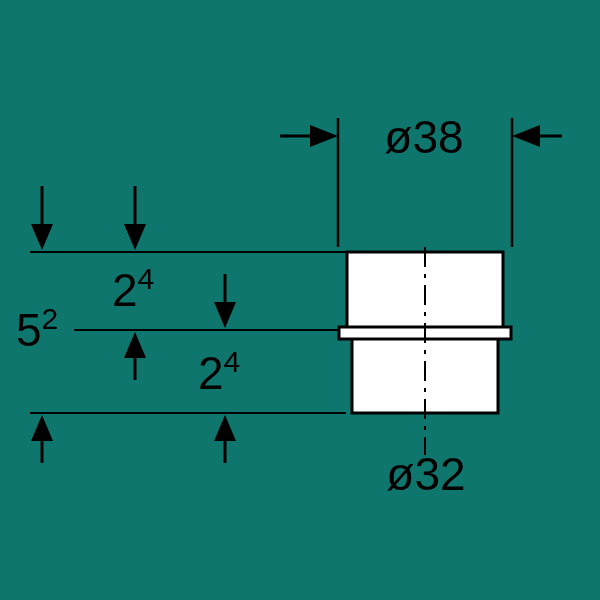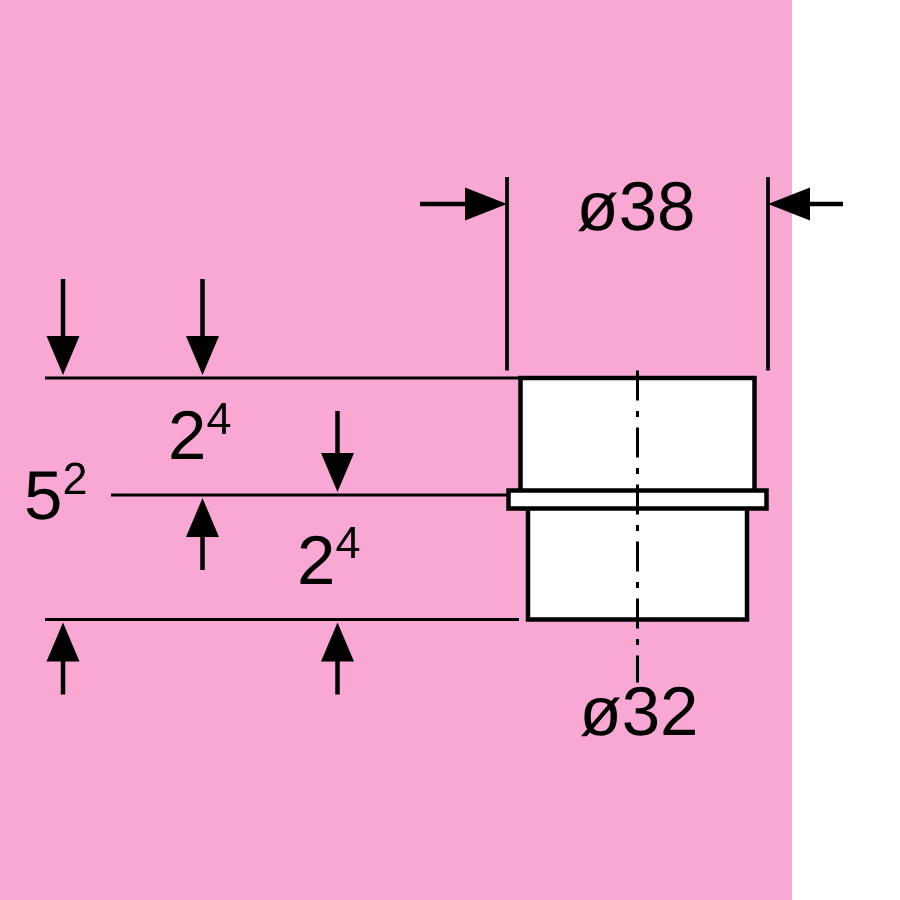--- a/index.html
+++ b/index.html
@@ -5,23 +5,23 @@
   html, body {
     margin: 0;
     padding: 0;
     width: 600px;
     height: 600px;
     background: #ffffff;
     overflow: hidden;
   }
   .drawing-stage {
     position: relative;
-    width: 528px;
+    width: 600px;
     height: 600px;
-    background: #f9a8d4;
+    background: #0f766e;
   }
   svg { display: block; }
   .stroke {
     stroke: #000000;
     fill: none;
   }
   .fill-shape {
     fill: #000000;
     stroke: none;
   }

